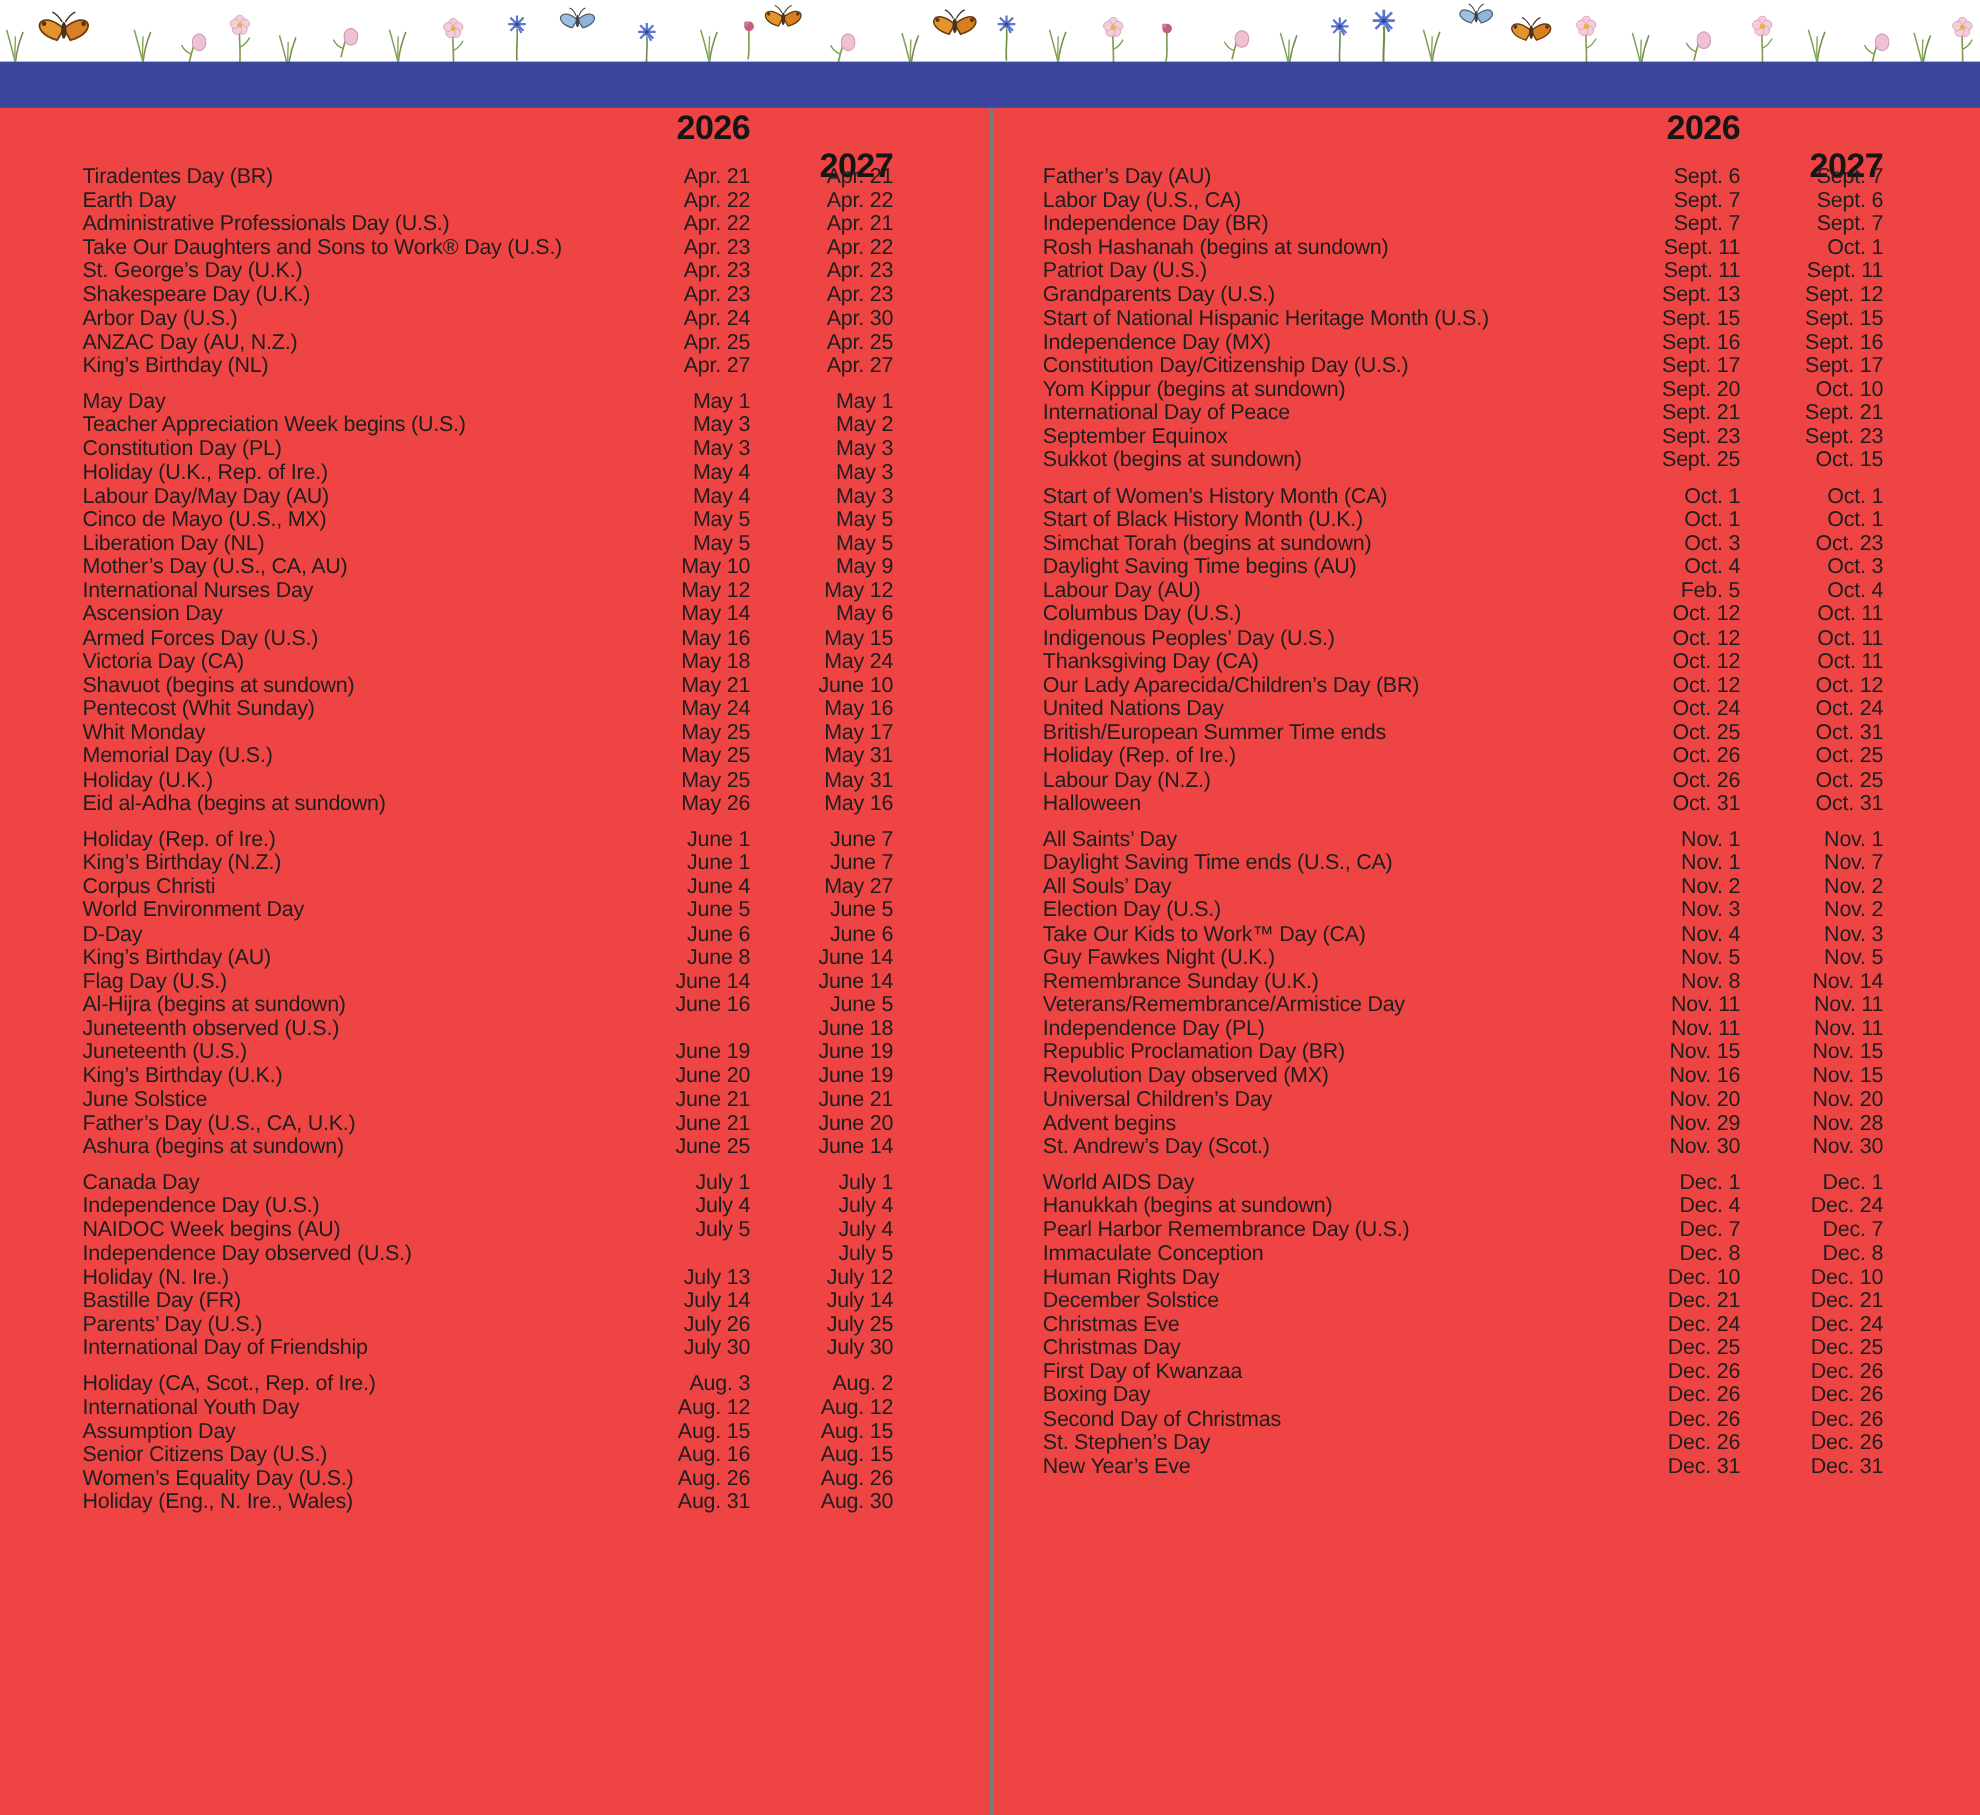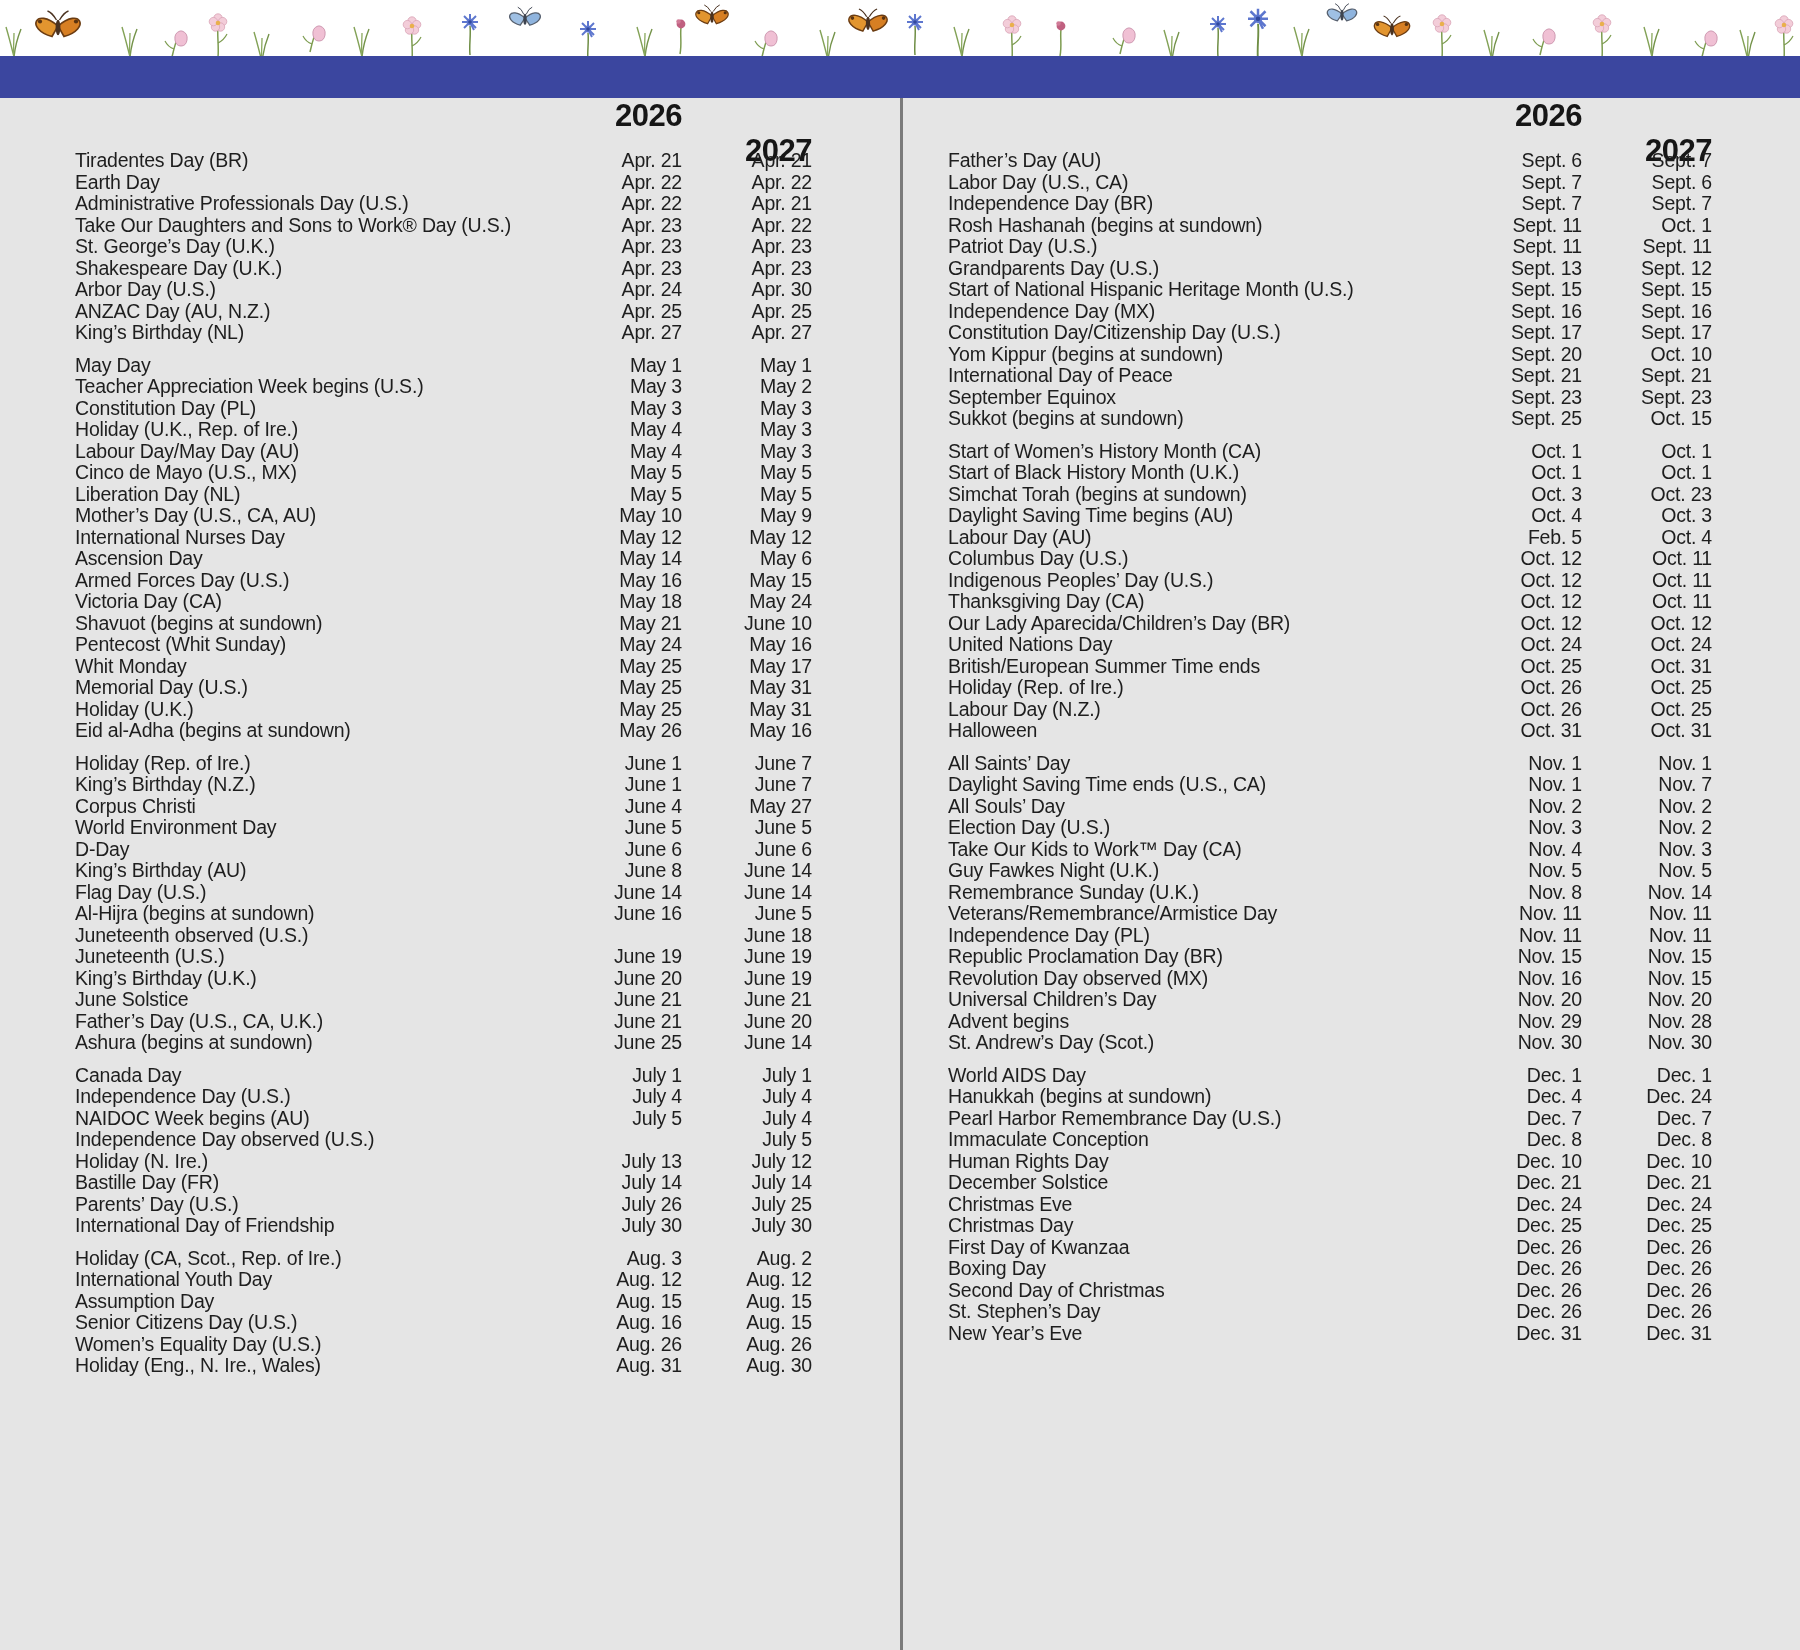--- a/index.html
+++ b/index.html
@@ -1,21 +1,21 @@
 <!DOCTYPE html>
 <html><head>
 <meta charset="utf-8">
 <style>
   html,body{margin:0;padding:0;}
   body{
     width:1800px;height:1650px;background:#ffffff;
     font-family:"Liberation Sans",sans-serif;color:#1e1e1e;
     -webkit-font-smoothing:antialiased;
   }
-  .sheet{position:relative;width:1800px;height:1650px;overflow:hidden;background:#e5e5e5;}
+  .sheet{position:relative;width:1800px;height:1650px;overflow:hidden;background:#ef4444;}
   .floral{position:absolute;top:0;left:0;width:1800px;height:57px;background:#fff;}
   .band{position:absolute;top:56px;left:0;width:1800px;height:42px;background:#3b469f;}
   .content{position:absolute;top:98px;left:0;width:1800px;height:1552px;display:flex;}
   .page{width:900px;box-sizing:border-box;position:relative;}
   .page.rightpage{border-left:3px solid #7b7b7b;}
   .col-head{position:relative;height:40px;}
   .yh{
     position:absolute;top:0;font-size:31px;font-weight:bold;color:#161616;
     letter-spacing:-0.5px;white-space:nowrap;
   }

